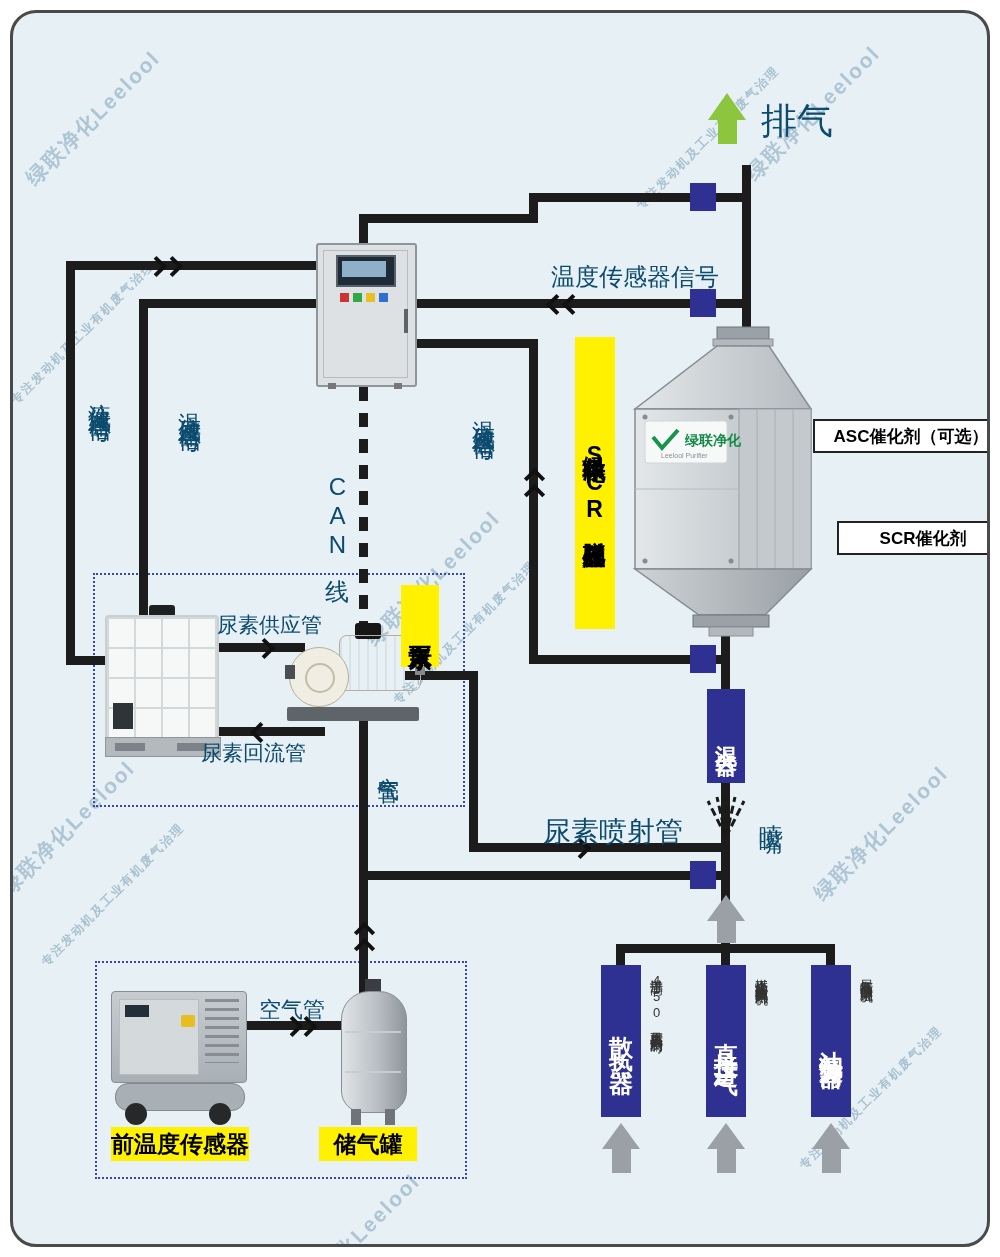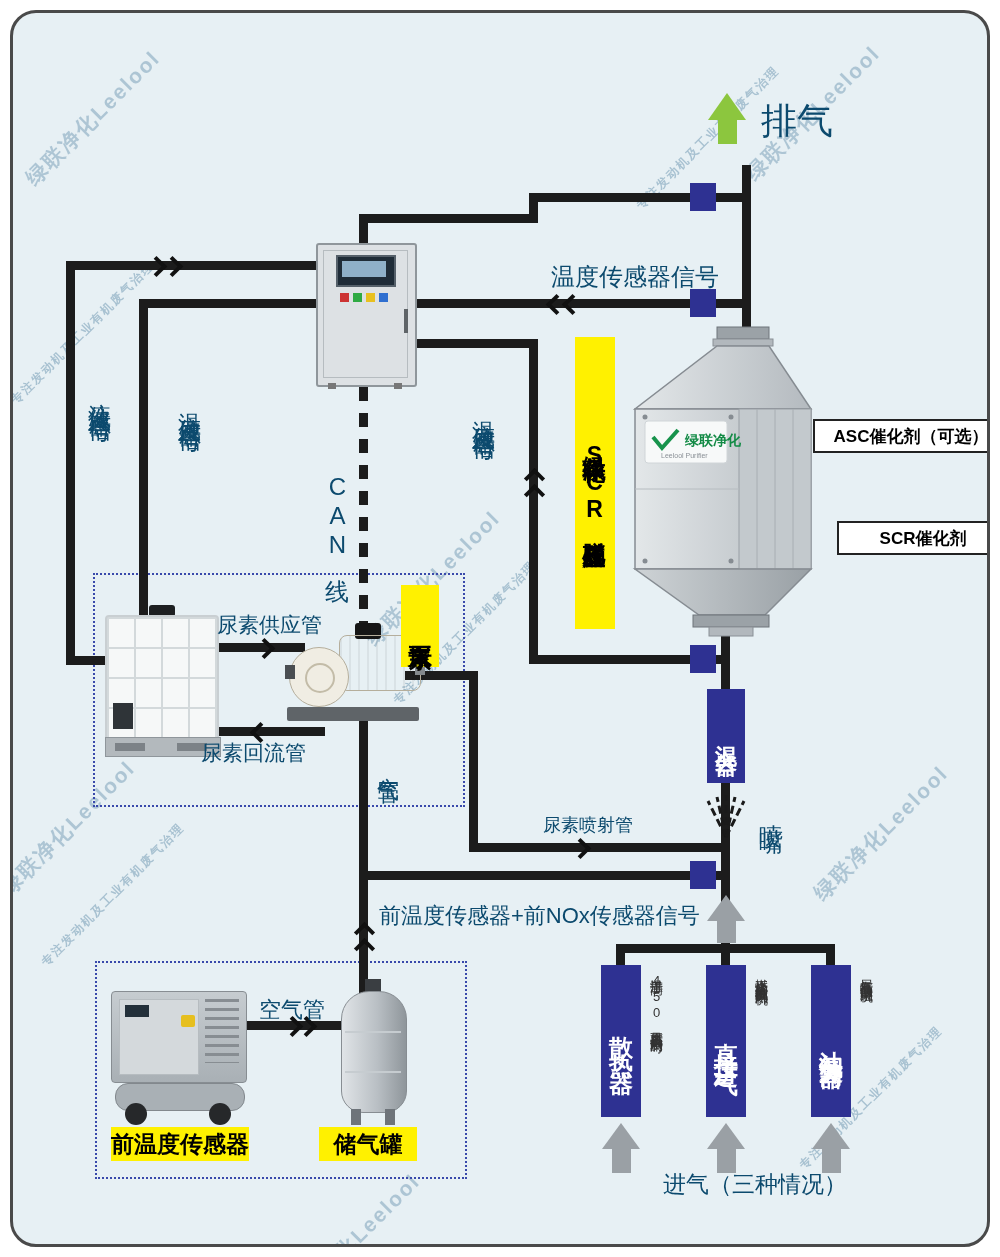--- a/index.html
+++ b/index.html
@@ -222,28 +222,26 @@
 
   <div class="txt" style="left:538px;top:248px;font-size:24px;">温度传感器信号</div>
 
   <div class="txt vtext" style="left:72px;top:372px;font-size:23px;letter-spacing:3px;">液位传感器信号</div>
   <div class="txt vtext" style="left:162px;top:382px;font-size:23px;letter-spacing:3px;">温度传感器信号</div>
   <div class="txt vtext" style="left:308px;top:460px;font-size:24px;letter-spacing:2px;">CAN线</div>
   <div class="txt vtext" style="left:456px;top:390px;font-size:23px;letter-spacing:3px;">温度传感器信号</div>
 
   <div class="txt" style="left:204px;top:598px;font-size:21px;">尿素供应管</div>
   <div class="txt" style="left:188px;top:726px;font-size:21px;">尿素回流管</div>
-  <div class="txt" style="left:530px;top:800px;font-size:18px;">尿素喷射管</div>
-  <div class="txt" style="left:366px;top:888px;font-size:22px;">前温度传感器+前NOx传感器信号</div>
+  <div class="txt" style="left:530px;top:800px;font-size:28px;">尿素喷射管</div>
   <div class="txt vtext" style="left:360px;top:746px;font-size:22px;letter-spacing:3px;">空气管</div>
   <div class="txt" style="left:246px;top:982px;font-size:22px;">空气管</div>
   <div class="txt vtext" style="left:742px;top:792px;font-size:24px;letter-spacing:6px;">喷嘴</div>
 
   <div class="blab vtext" style="left:588px;top:952px;width:40px;height:152px;font-size:24px;letter-spacing:18px;padding-top:6px;box-sizing:border-box;">散热器</div>
   <div class="note" style="left:634px;top:956px;height:148px;">排温高于450度且不需要余热利用时</div>
   <div class="blab vtext" style="left:693px;top:952px;width:40px;height:152px;font-size:24px;letter-spacing:10px;padding-top:4px;box-sizing:border-box;">直接进气</div>
   <div class="note" style="left:739px;top:956px;height:148px;">燃烧正常的柴油机或燃气内燃机</div>
   <div class="blab vtext" style="left:798px;top:952px;width:40px;height:152px;font-size:24px;letter-spacing:4px;">油气分离器</div>
   <div class="note" style="left:844px;top:956px;height:148px;">尾气有喷油倾向的柴油机</div>
 
-  <div class="txt" style="left:650px;top:1156px;font-size:23px;">进气（三种情况）</div>
 
 </div>
 
 </body></html>

